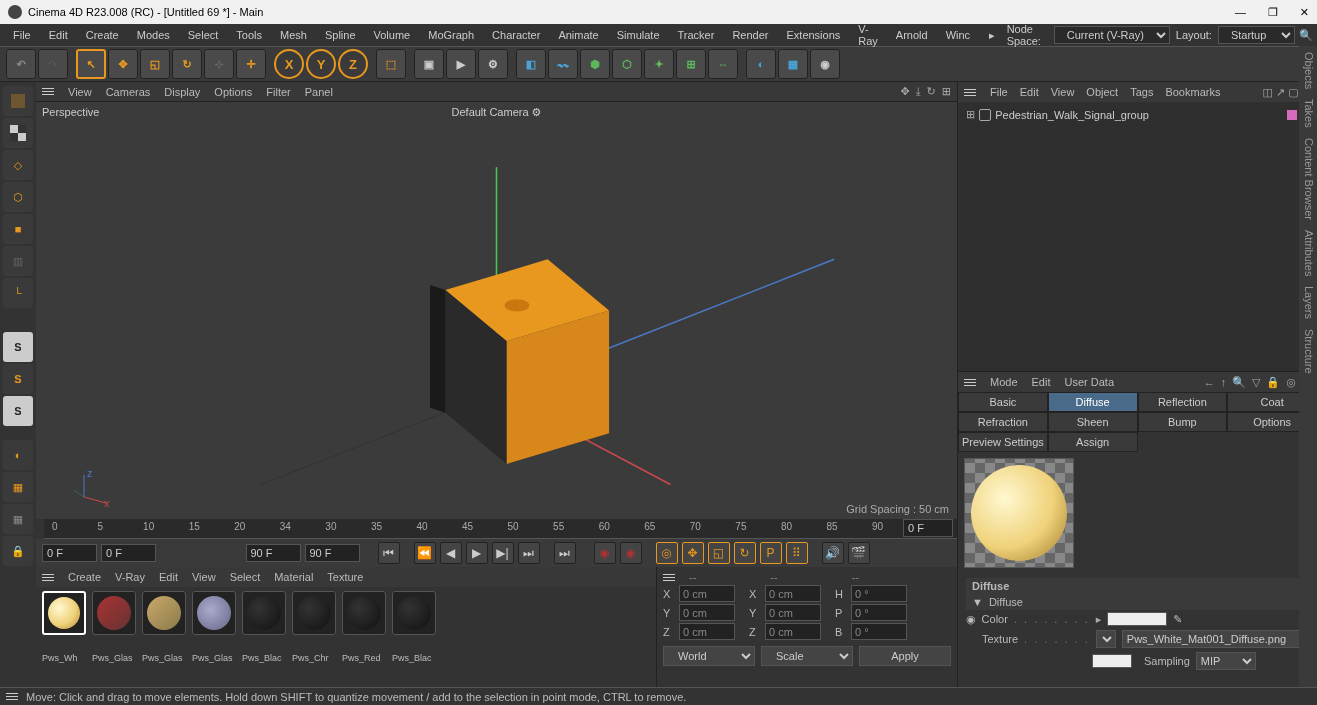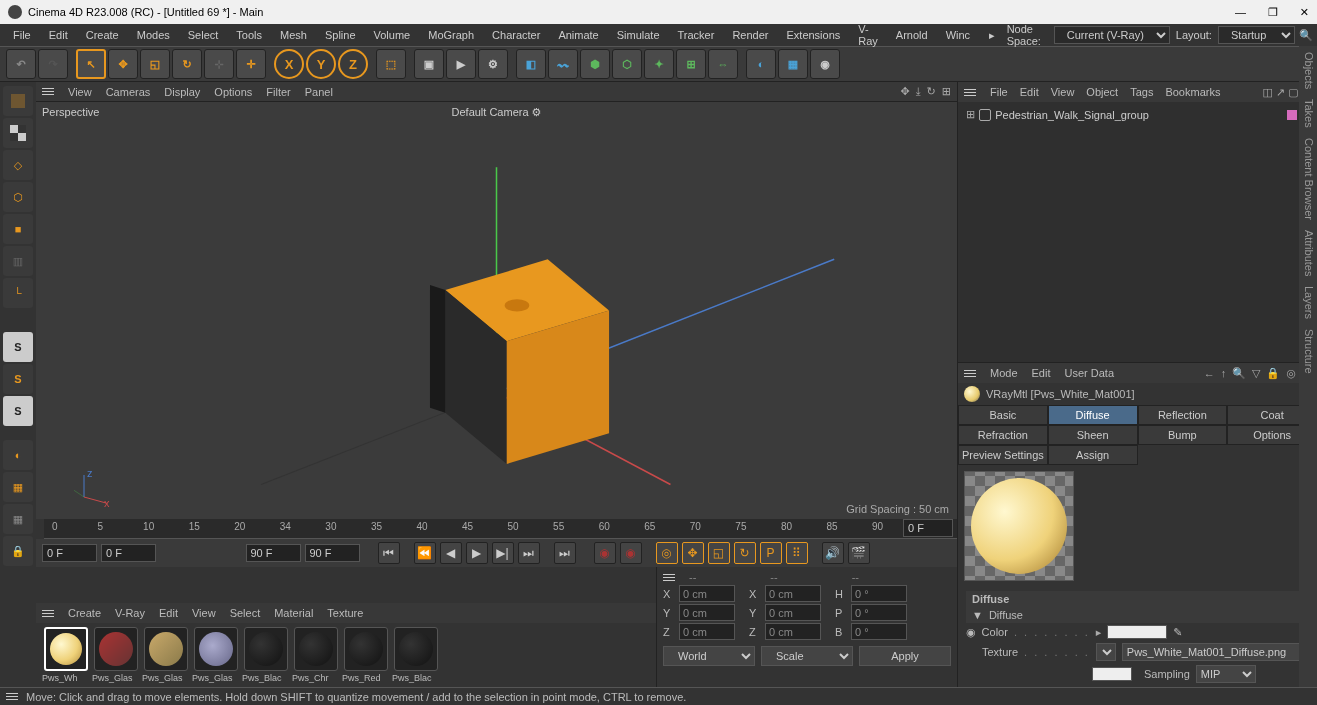--- a/index.html
+++ b/index.html
@@ -35,23 +35,23 @@
 .timeline-area { background:#333; }
 .ruler { position:relative; height:20px; background:#2a2a2a; margin-left:8px; border-bottom:1px solid #555;}
 .ruler-lbl { position:absolute; top:2px; font-size:10px; color:#aaa; }
 .ruler-field { position:absolute; right:4px; top:0; width:50px; height:18px; background:#222; border:1px solid #555; color:#ccc; padding:0 4px; }
 .timeline-controls { height:28px; display:flex; align-items:center; padding:0 6px; gap:4px; background:#3a3a3a; }
 .tl-field { width:55px; height:18px; background:#222; border:1px solid #555; color:#ccc; padding:0 4px; }
 .tl-btn { width:22px; height:22px; background:#444; border:1px solid #222; border-radius:2px; display:flex; align-items:center; justify-content:center; font-size:12px; color:#ccc;}
 .tl-btn.orange { color:#e8981f; border:1px solid #e8981f; }
 .bottom-row { display:flex; height:120px; }
 .material-panel { flex:1; background:#333; display:flex; flex-direction:column; border-right:1px solid #222; }
-.mat-menubar { height:20px; background:#383838; display:flex; align-items:center; padding:0 6px; gap:14px;margin-top:36px; }
+.mat-menubar { height:20px; background:#383838; display:flex; align-items:center; padding:0 6px; gap:14px; }
 .mat-swatches { flex:1; display:flex; padding:4px 6px; gap:4px; }
-.mat-swatch { width:46px; display:flex; flex-direction:column; align-items:flex-end; gap:2px; }
+.mat-swatch { width:46px; display:flex; flex-direction:column; align-items:flex-start; gap:18px; }
 .mat-ball { width:44px; height:44px; border-radius:3px; background:#222; border:1px solid #555; position:relative; overflow:hidden; }
 .mat-ball .sphere { position:absolute; inset:4px; border-radius:50%; }
 .mat-name { font-size:9px; color:#bbb; width:46px; overflow:hidden; white-space:nowrap; }
 .coords-panel { width:300px; background:#333; padding:4px 6px; display:flex; flex-direction:column; gap:2px;}
 .coords-panel .row { display:flex; gap:6px; align-items:center; }
 .coords-panel .row input { width:56px; height:17px; background:#222; border:1px solid #555; color:#888; padding:0 3px; }
 .coords-bottom { display:flex; gap:6px; margin-top:4px;}
 .coords-bottom select,.coords-bottom button { height:20px; background:#444; border:1px solid #555; color:#ccc; font-size:11px; padding:0 10px;}
 .right-col { width:360px; background:#333; display:flex; flex-direction:column; border-left:1px solid #222; }
 .right-sidebar { width:18px; background:#3a3a3a; position:absolute; right:0; top:46px; bottom:18px; writing-mode:vertical-rl; text-orientation:mixed; display:flex; gap:10px; padding:6px 2px; font-size:10px; color:#999;}
@@ -416,24 +416,20 @@
         <div class="nav-icons">
           <span>←</span>
           <span>↑</span>
           <span>🔍</span>
           <span>▽</span>
           <span>🔒</span>
           <span>◎</span>
           <span>⊞</span>
         </div>
       </div>
-      <div class="mat-header">
-        <span class="preview-dot"></span>
-        <span>VRayMtl [Pws_White_Mat001]</span>
-      </div>
       <div class="tab-row" id="tabs1">
           <div class="tab">Basic</div>
           <div class="tab active">Diffuse</div>
           <div class="tab">Reflection</div>
           <div class="tab">Coat</div>
         </div>
       <div class="tab-row" id="tabs2">
           <div class="tab">Refraction</div>
           <div class="tab">Sheen</div>
           <div class="tab">Bump</div>

